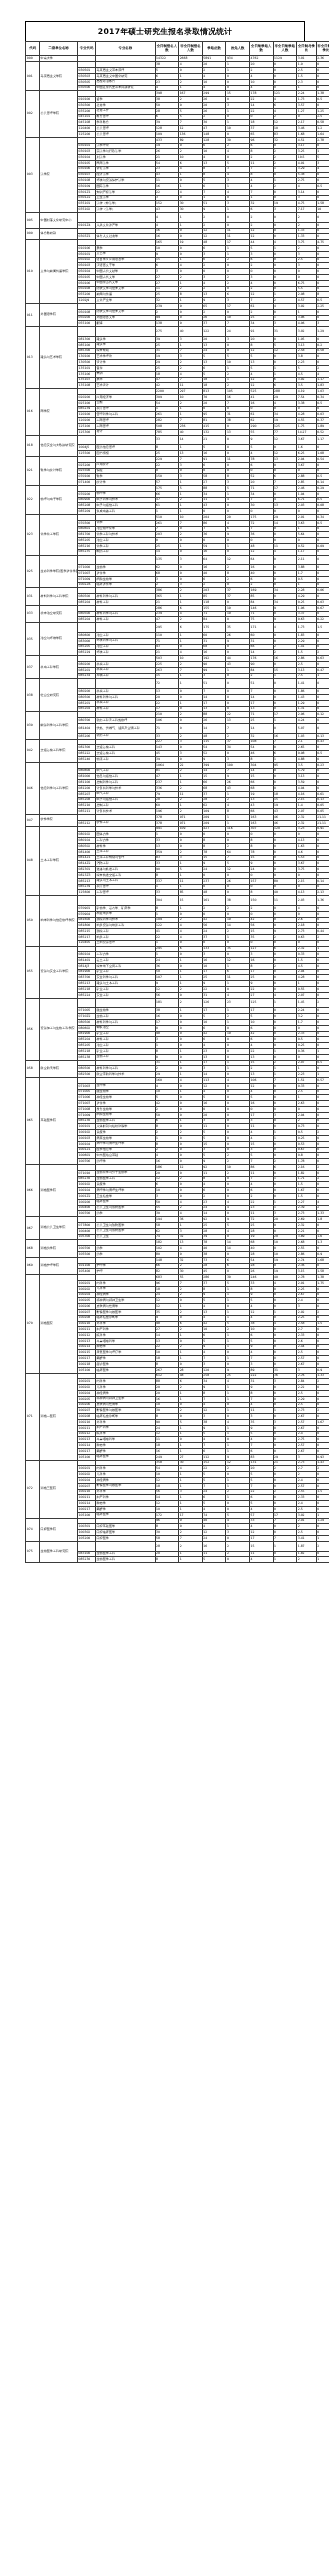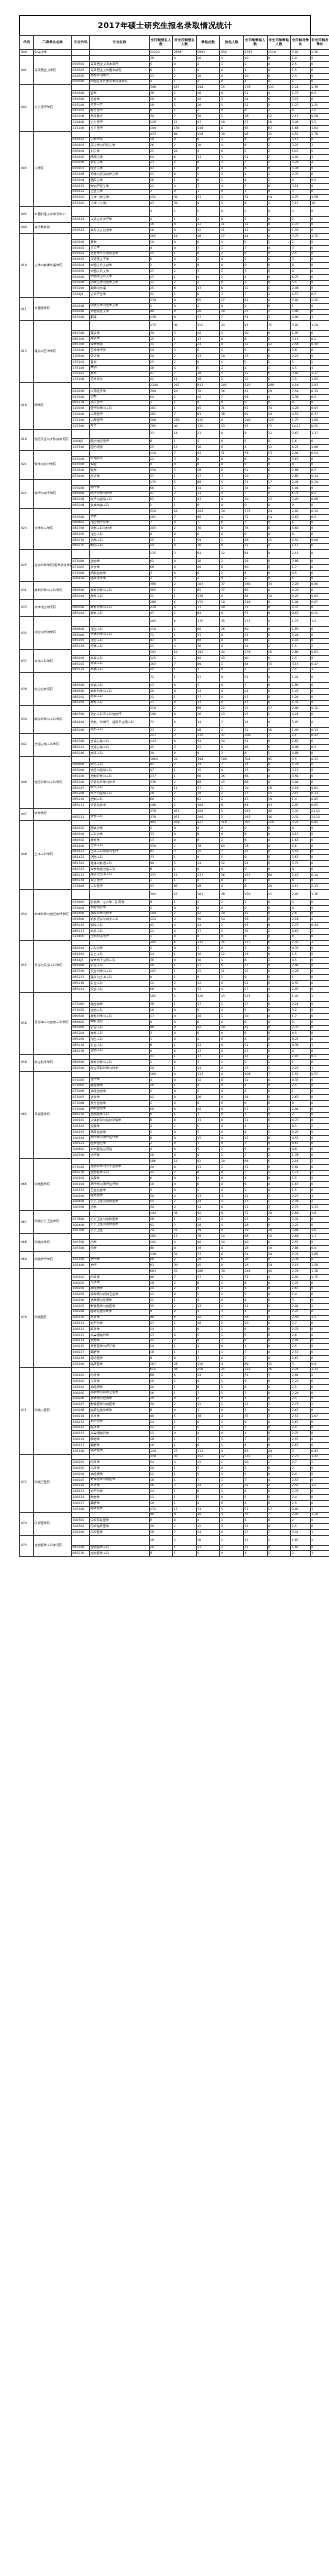--- a/index.html
+++ b/index.html
@@ -3,21 +3,21 @@
 <meta charset="utf-8">
 <style>
   html,body{margin:0;padding:0;background:#ffffff;}
   body{
     font-family:"DejaVu Sans","Liberation Sans",sans-serif;
     width:330px;
   }
   .page{
     width:330px;
     background:#fff;
-    padding:10px;
+    padding:16px;
     box-sizing:border-box;
   }
   .title-band{
     margin:5.2px 9.3px 0 9.3px;
     border:0.5px solid #000;
     border-bottom:none;
     text-align:center;
     padding:4.6px 0 4.1px 0;
   }
   .doc-title{

